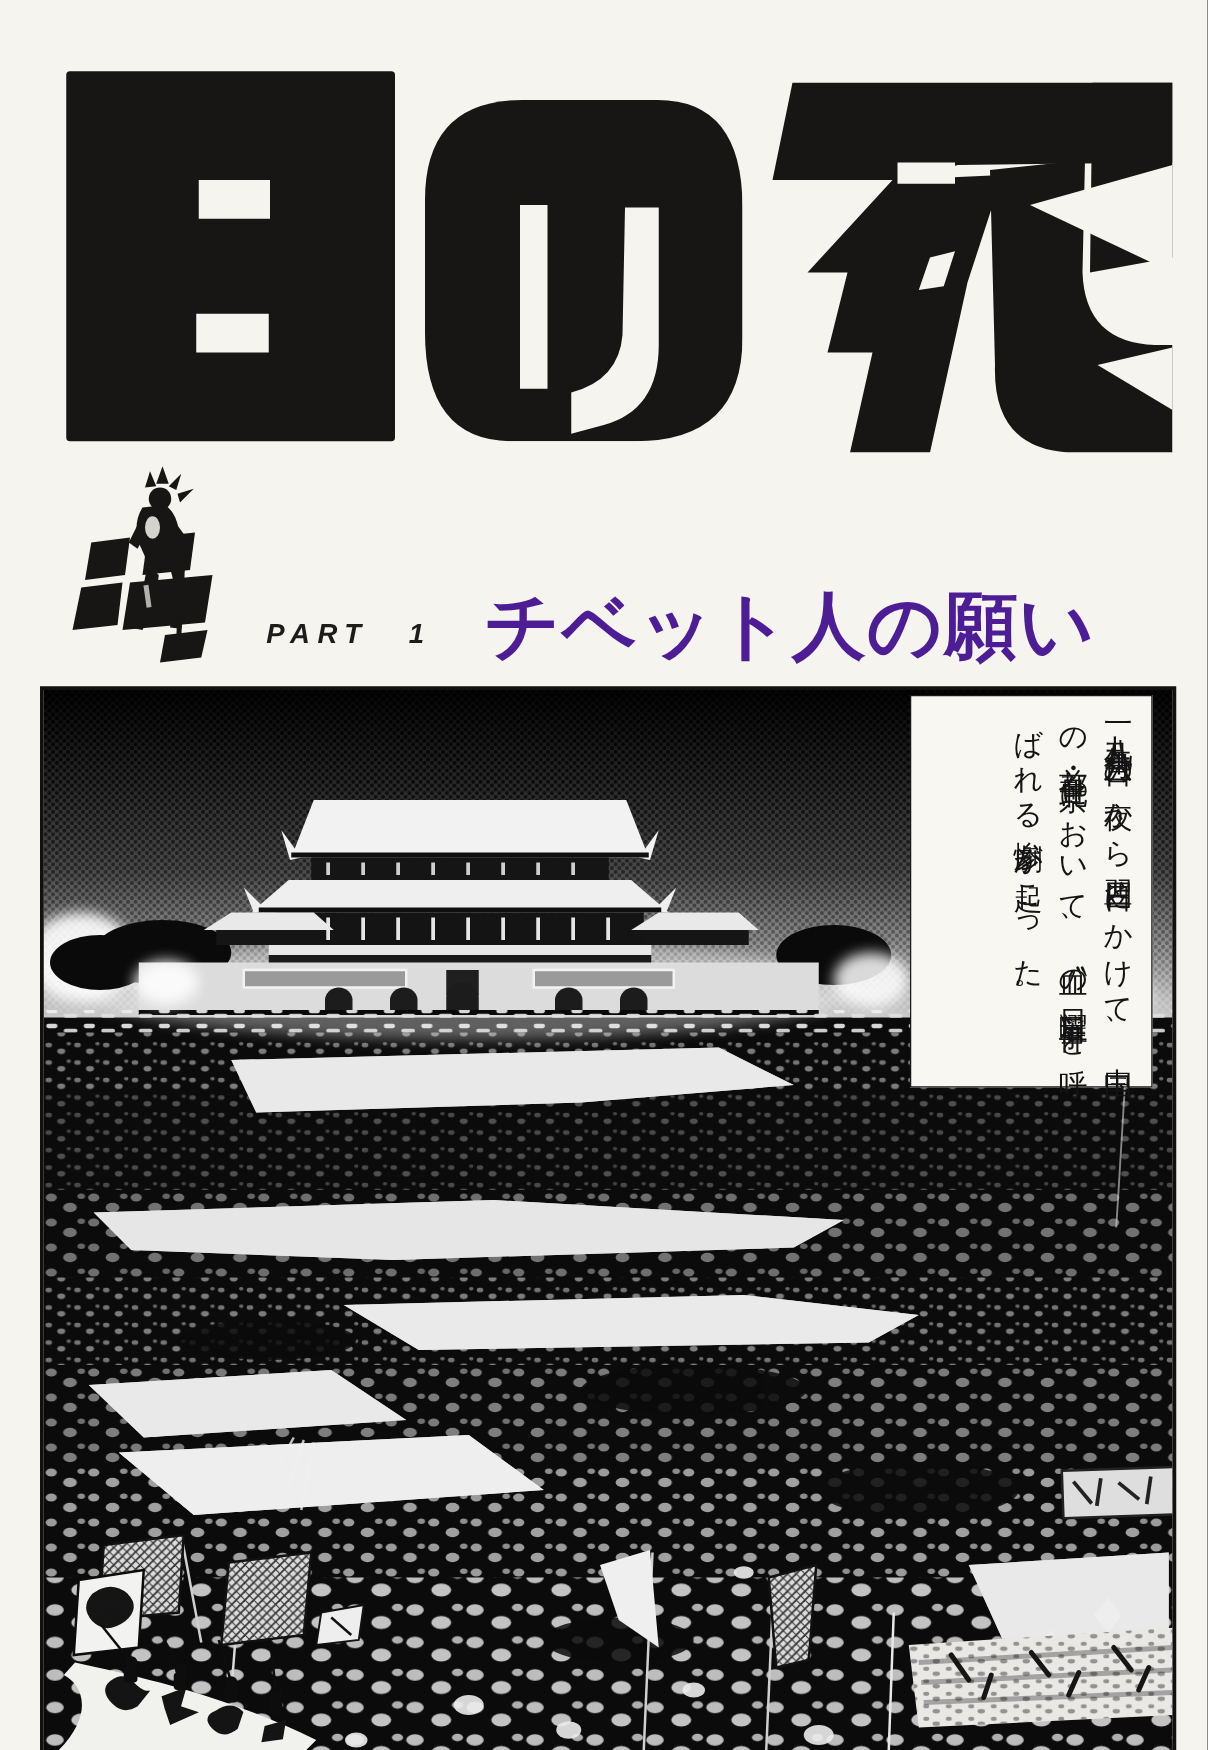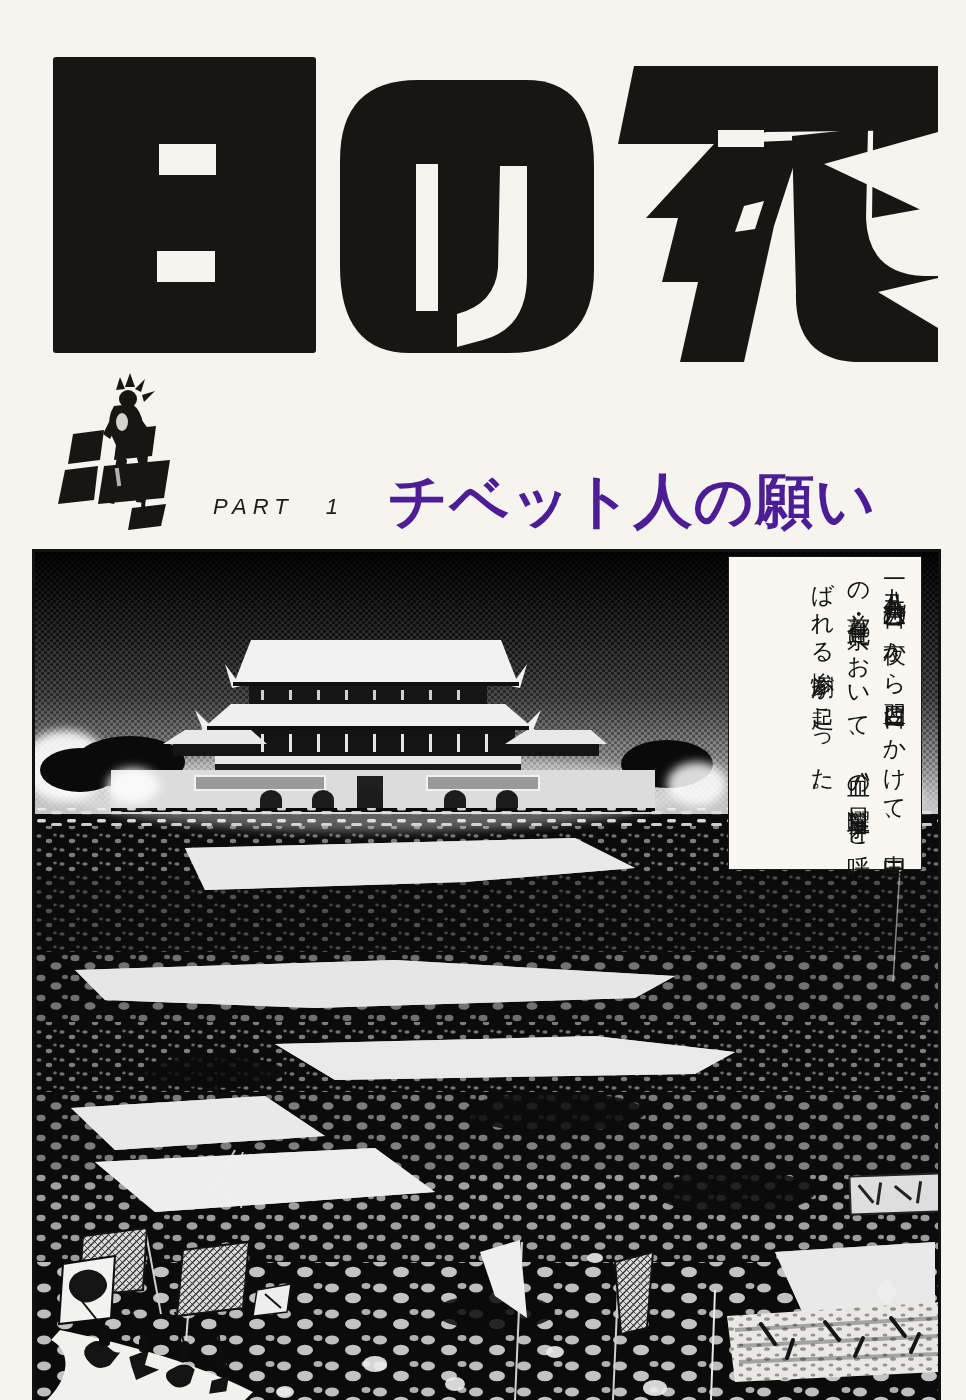--- a/index.html
+++ b/index.html
@@ -8,21 +8,21 @@
   .ghost{position:absolute;width:1px;height:1px;overflow:hidden;opacity:0;pointer-events:none;}
 
   
   .glyph-hi{position:absolute;left:53px;top:57px;width:263px;height:296px;background:#171615;border-radius:3px;}
   .glyph-hi .hole{position:absolute;background:#f6f4ef;}
   .hole1{left:106px;top:87px;width:57px;height:31px;}
   .hole2{left:104px;top:194px;width:58px;height:31px;}
   .glyph-svg{position:absolute;}
 
   
-  .part-label{position:absolute;left:213px;top:494px;font-size:22px;font-weight:normal;font-style:italic;
+  .part-label{position:absolute;left:213px;top:494px;font-size:22px;font-weight:bold;font-style:italic;
               letter-spacing:6px;word-spacing:20px;color:#1d1c1a;}
   .chapter-title{position:absolute;left:388px;top:462px;font-size:59px;font-weight:bold;letter-spacing:1px;
                  color:#4c1d95;white-space:nowrap;}
 
   
   .panel{position:absolute;left:35px;top:552px;width:903px;height:848px;background:#0b0b0b;
          outline:3px solid #111;overflow:hidden;}
   .panel svg{position:absolute;left:0;top:0;}
   .caption-box{position:absolute;left:693px;top:4px;width:176px;height:292px;padding:10px 8px;
                background:#f8f7f2;border:1px solid #1a1a1a;z-index:5;

